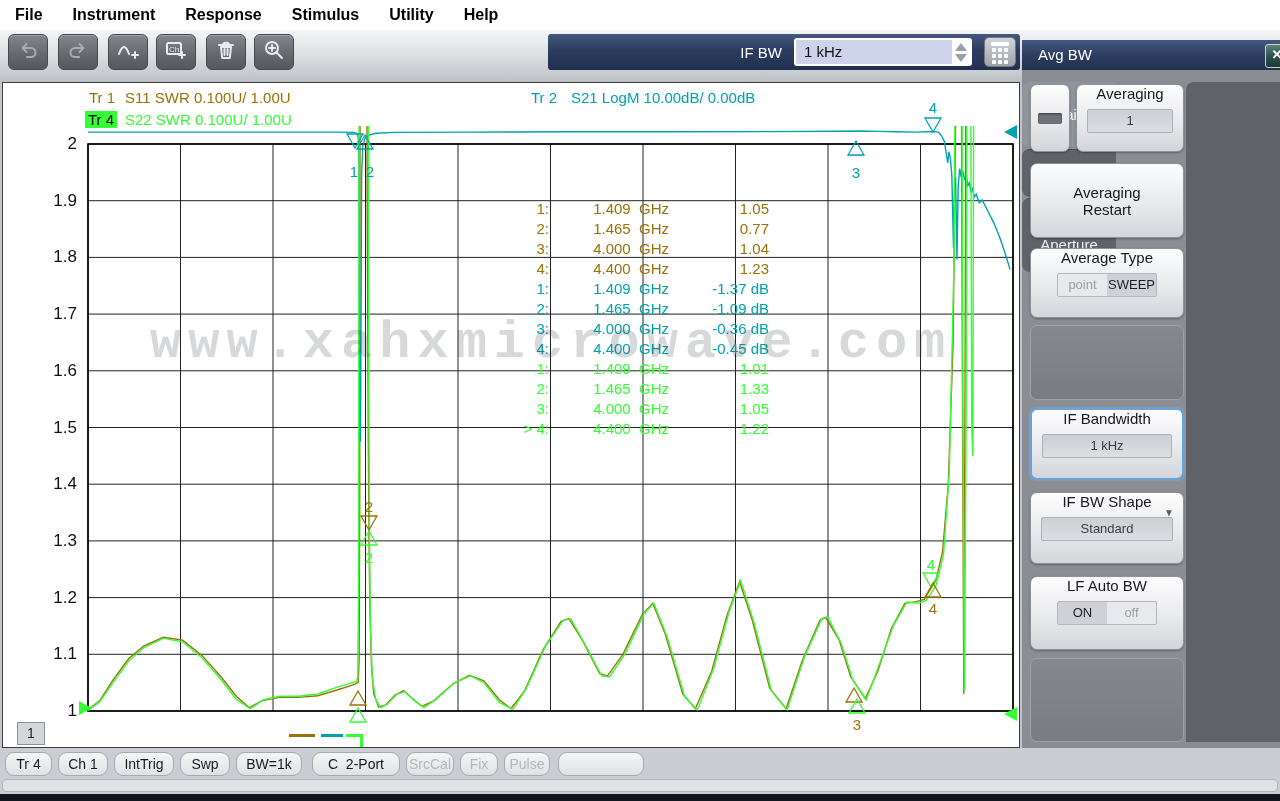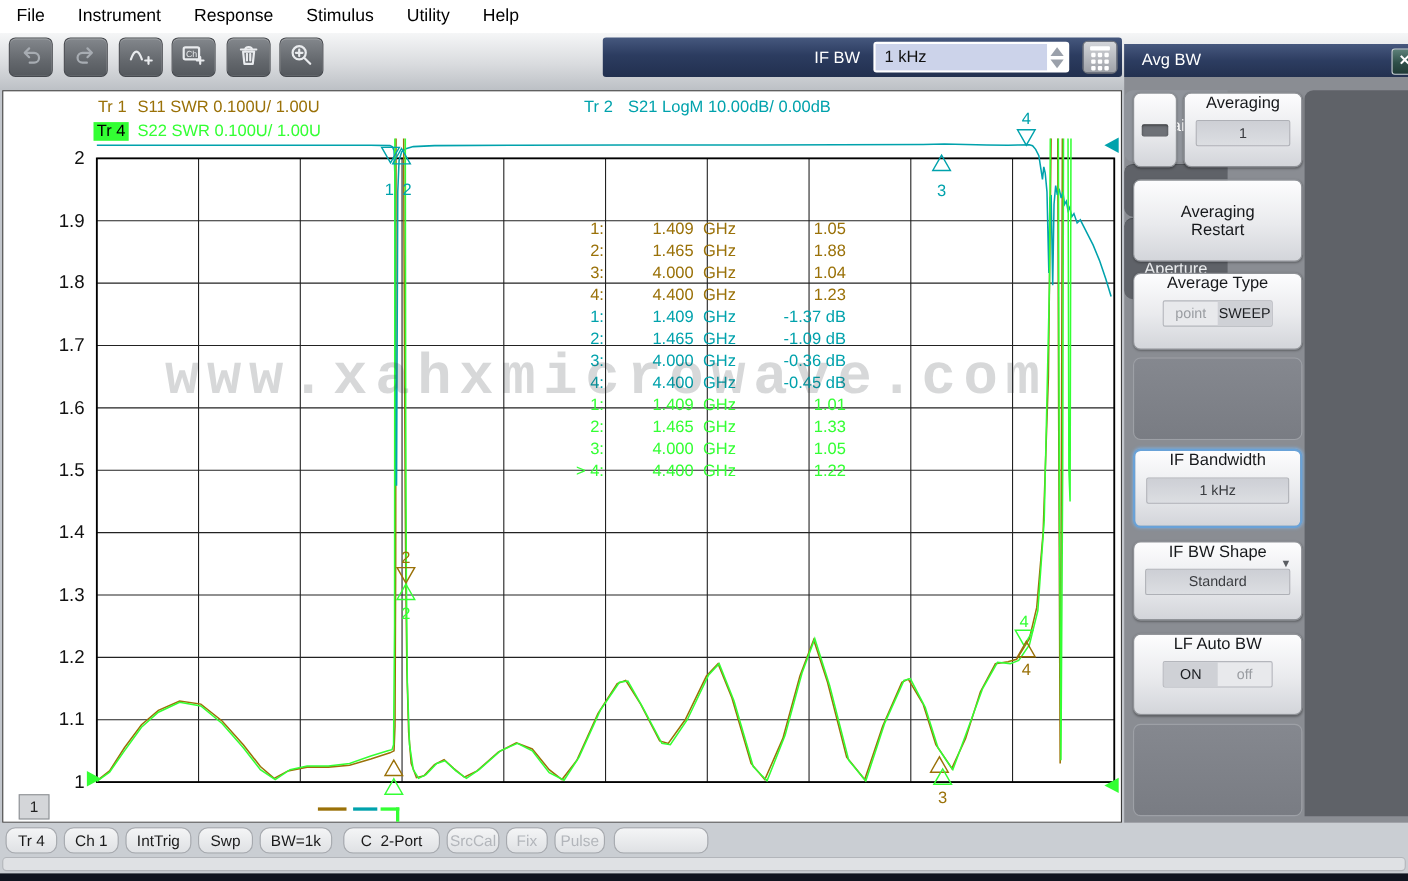--- a/index.html
+++ b/index.html
@@ -1,21 +1,21 @@
 <!DOCTYPE html>
 <html><head>
 <meta charset="utf-8">
 <style>
   html,body{margin:0;padding:0;background:#c6cad0;}
   #app{position:relative;width:1280px;height:801px;overflow:hidden;background:#c2c6cc;
        font-family:"Liberation Sans",sans-serif;-webkit-user-select:none;}
   
   #menubar{position:absolute;left:0;top:0;width:1280px;height:30px;background:#ffffff;
            display:flex;align-items:center;font-size:16px;color:#000;}
-  #menubar span{padding:0 15px;cursor:default;}
+  #menubar span{padding:0 15px;cursor:default;font-weight:bold;}
   
   #toolbar{position:absolute;left:0;top:30px;width:1280px;height:52px;
            background:linear-gradient(180deg,#f5f6f7 0%,#d9dbde 55%,#bcc0c5 100%);}
   .tbtn{position:absolute;top:4px;width:38px;height:34px;border-radius:6px;
         background:linear-gradient(180deg,#83878c 0%,#64686d 60%,#54585d 100%);
         border:1px solid #45484d;box-shadow:inset 0 1px 0 rgba(255,255,255,.25);
         display:flex;align-items:center;justify-content:center;}
   .tbtn svg{stroke:#e9ebee;fill:none;stroke-width:2;stroke-linecap:round;stroke-linejoin:round;}
   .tbtn.dim svg{stroke:#a7acb2;}
   
@@ -247,21 +247,21 @@
     <div class="ylab" style="left:32px;top:288px">1.6</div>
     <div class="ylab" style="left:32px;top:345px">1.5</div>
     <div class="ylab" style="left:32px;top:401px">1.4</div>
     <div class="ylab" style="left:32px;top:458px">1.3</div>
     <div class="ylab" style="left:32px;top:515px">1.2</div>
     <div class="ylab" style="left:32px;top:571px">1.1</div>
     <div class="ylab" style="left:32px;top:628px">1</div>
 
     <div id="mtable">
       <div class="mrow olive"><span class="c1">1:</span><span class="c2">1.409  GHz</span><span class="c3">1.05</span></div>
-      <div class="mrow olive"><span class="c1">2:</span><span class="c2">1.465  GHz</span><span class="c3">1.88</span></div>
+      <div class="mrow olive"><span class="c1">2:</span><span class="c2">1.465  GHz</span><span class="c3">0.77</span></div>
       <div class="mrow olive"><span class="c1">3:</span><span class="c2">4.000  GHz</span><span class="c3">1.04</span></div>
       <div class="mrow olive"><span class="c1">4:</span><span class="c2">4.400  GHz</span><span class="c3">1.23</span></div>
       <div class="mrow tealc"><span class="c1">1:</span><span class="c2">1.409  GHz</span><span class="c3">-1.37 dB</span></div>
       <div class="mrow tealc"><span class="c1">2:</span><span class="c2">1.465  GHz</span><span class="c3">-1.09 dB</span></div>
       <div class="mrow tealc"><span class="c1">3:</span><span class="c2">4.000  GHz</span><span class="c3">-0.36 dB</span></div>
       <div class="mrow tealc"><span class="c1">4:</span><span class="c2">4.400  GHz</span><span class="c3">-0.45 dB</span></div>
       <div class="mrow greenc"><span class="c1">1:</span><span class="c2">1.409  GHz</span><span class="c3">1.01</span></div>
       <div class="mrow greenc"><span class="c1">2:</span><span class="c2">1.465  GHz</span><span class="c3">1.33</span></div>
       <div class="mrow greenc"><span class="c1">3:</span><span class="c2">4.000  GHz</span><span class="c3">1.05</span></div>
       <div class="mrow greenc"><span class="c1">&gt; 4:</span><span class="c2">4.400  GHz</span><span class="c3">1.22</span></div>

